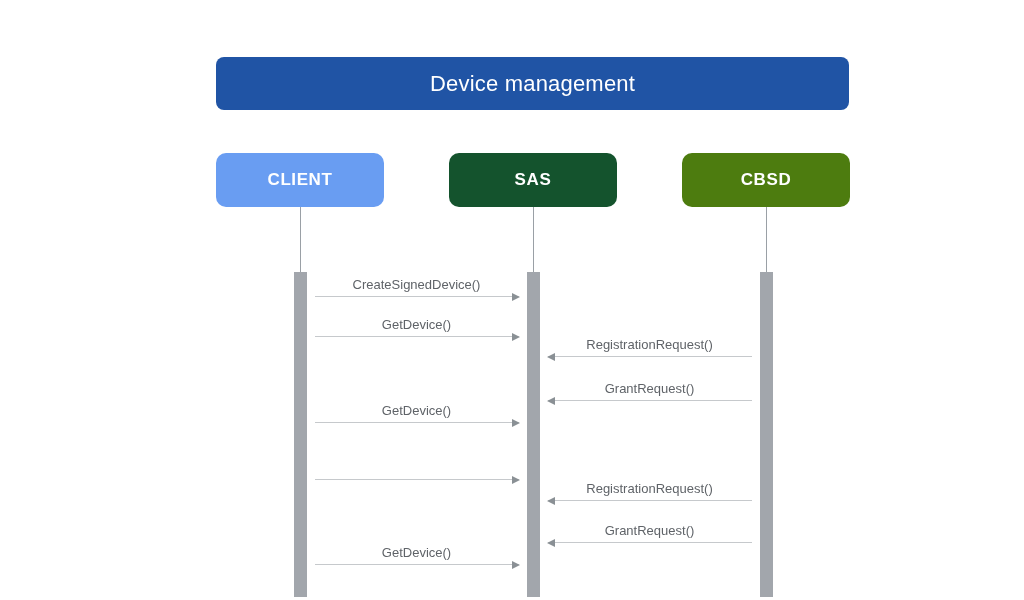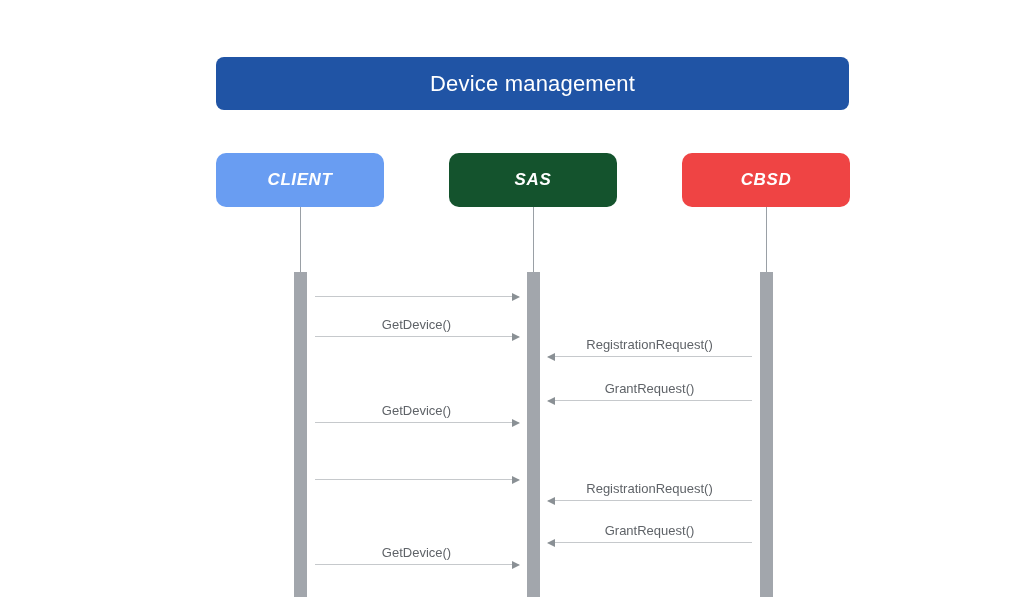--- a/index.html
+++ b/index.html
@@ -18,21 +18,21 @@
 
   .title-banner{
     position:absolute;left:184px;top:25px;width:633px;height:53px;
     background:var(--banner_bg);border-radius:8px;
     display:flex;align-items:center;justify-content:center;
   }
   .title-banner span{color:#ffffff;font-size:22px;font-weight:400;letter-spacing:.2px;}
 
   .actor-box{
     position:absolute;top:121px;width:168px;height:54px;border-radius:10px;
-    display:flex;align-items:center;justify-content:center;font-style:italic;
+    display:flex;align-items:center;justify-content:center;
   }
   .actor-label{color:var(--actor_text);font-size:17px;font-weight:700;letter-spacing:.6px;}
 
   .lifeline-stub{
     position:absolute;top:175px;height:65px;width:1px;background:var(--stub_line);
   }
   .activation-bar{
     position:absolute;top:240px;height:325px;width:13px;background:var(--bar_fill);
   }
 
@@ -64,28 +64,29 @@
       <div class="actor-box" style="left: 184px; background: rgb(105, 157, 242);">
         <span class="actor-label">CLIENT</span>
       </div>
       <div class="lifeline-stub" style="left: 268px;"></div>
       <div class="activation-bar" style="left: 261.5px;"></div>
       <div class="actor-box" style="left: 417px; background: #14532d;">
         <span class="actor-label">SAS</span>
       </div>
       <div class="lifeline-stub" style="left: 501px;"></div>
       <div class="activation-bar" style="left: 494.5px;"></div>
-      <div class="actor-box" style="left: 650px; background: #ef4444;">
+      <div class="actor-box" style="left: 650px; background: #4d7c0f;">
         <span class="actor-label">CBSD</span>
       </div>
       <div class="lifeline-stub" style="left: 734px;"></div>
       <div class="activation-bar" style="left: 727.5px;"></div>
     </div>
   <div>
       <div class="message" style="left: 274.5px; width: 220px; top: 253px;">
+        <div class="message-label">CreateSignedDevice()</div>
         <div class="message-line"></div>
         <div class="arrow-right"></div>
       </div>
       <div class="message" style="left: 274.5px; width: 220px; top: 293px;">
         <div class="message-label">GetDevice()</div>
         <div class="message-line"></div>
         <div class="arrow-right"></div>
       </div>
       <div class="message" style="left: 507.5px; width: 220px; top: 313px;">
         <div class="message-label">RegistrationRequest()</div>

